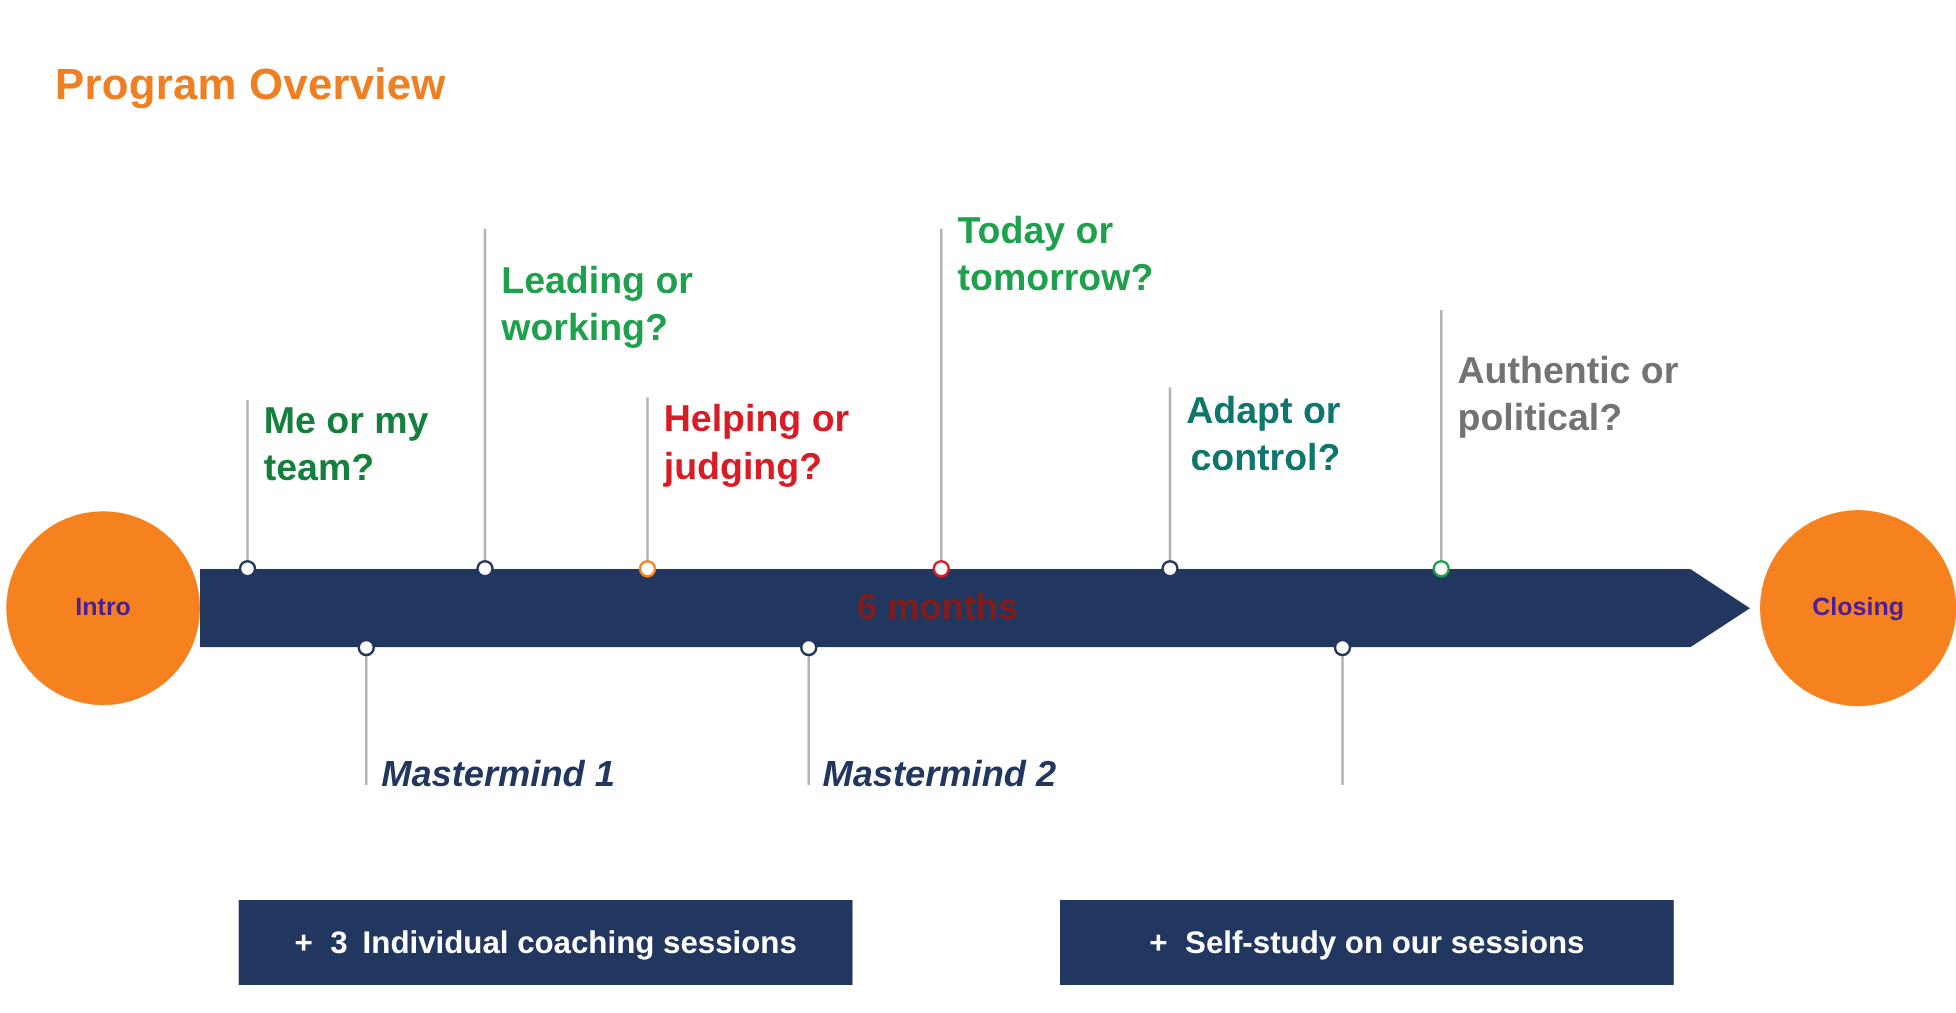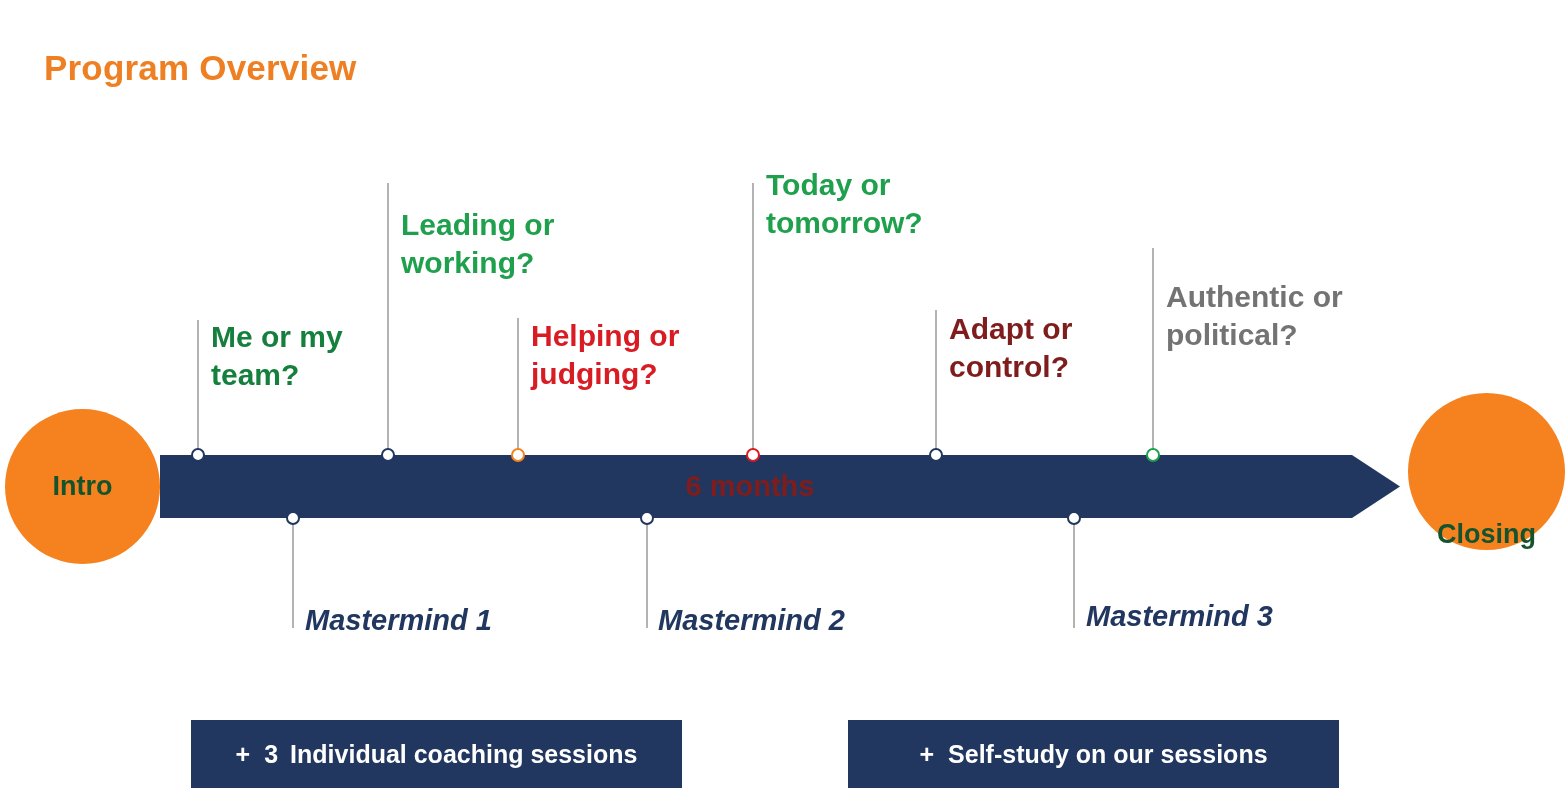--- a/index.html
+++ b/index.html
@@ -60,36 +60,35 @@
   }
 
   
   .end-circle {
     position: absolute;
     border-radius: 50%;
     background: #F5821F;
     display: flex;
     align-items: center;
     justify-content: center;
-    color: #14532d;
-    font-size: 27px;
+    color: #4c1d95;
+    font-size: 20px;
     font-weight: bold;
   }
   #intro-circle {
     left: 5px;
     top: 409px;
     width: 155px;
     height: 155px;
   }
   #closing-circle {
     left: 1408px;
-    top: 393px;
+    top: 408px;
     width: 157px;
     height: 157px;
-    align-items: flex-end;
   }
 
   
   .connector {
     position: absolute;
     width: 2px;
     background: #B3B3B3;
   }
 
   
@@ -185,28 +184,27 @@
   <div class="marker" style="left:1074px; top:518px; border-color:#21375F;"></div>
 
   <div class="topic-label" style="left:211px; top:318px; color:#15803d;">Me or my
 team?</div>
   <div class="topic-label" style="left:401px; top:182px; color:#1FA04D;margin-top:24px;">Leading or
 working?</div>
   <div class="topic-label" style="left:531px; top:317px; color:#D91B23;">Helping or
 judging?</div>
   <div class="topic-label" style="left:766px; top:166px; color:#1FA04D;">Today or
 tomorrow?</div>
-  <div class="topic-label" style="left:949px; top:310px; color:#7f1d1d;">Adapt or
+  <div class="topic-label" style="left:949px; top:310px; color:#0f766e;text-align:right;">Adapt or
 control?</div>
   <div class="topic-label" style="left:1166px; top:248px; color:#737373;margin-top:30px;">Authentic or
 political?</div>
 
   <div class="mastermind-label" style="left:305px; top:604px;">Mastermind 1</div>
   <div class="mastermind-label" style="left:658px; top:604px;">Mastermind 2</div>
-  <div class="mastermind-label" style="left:1086px; top:600px;">Mastermind 3</div>
 
   <div id="chip-coaching" class="footer-chip">
     <span class="plus">+</span>
     <span class="count">3</span>
     <span>Individual coaching sessions</span>
   </div>
 
   <div id="chip-selfstudy" class="footer-chip">
     <span class="plus">+</span>
     <span>Self-study on our sessions</span>

